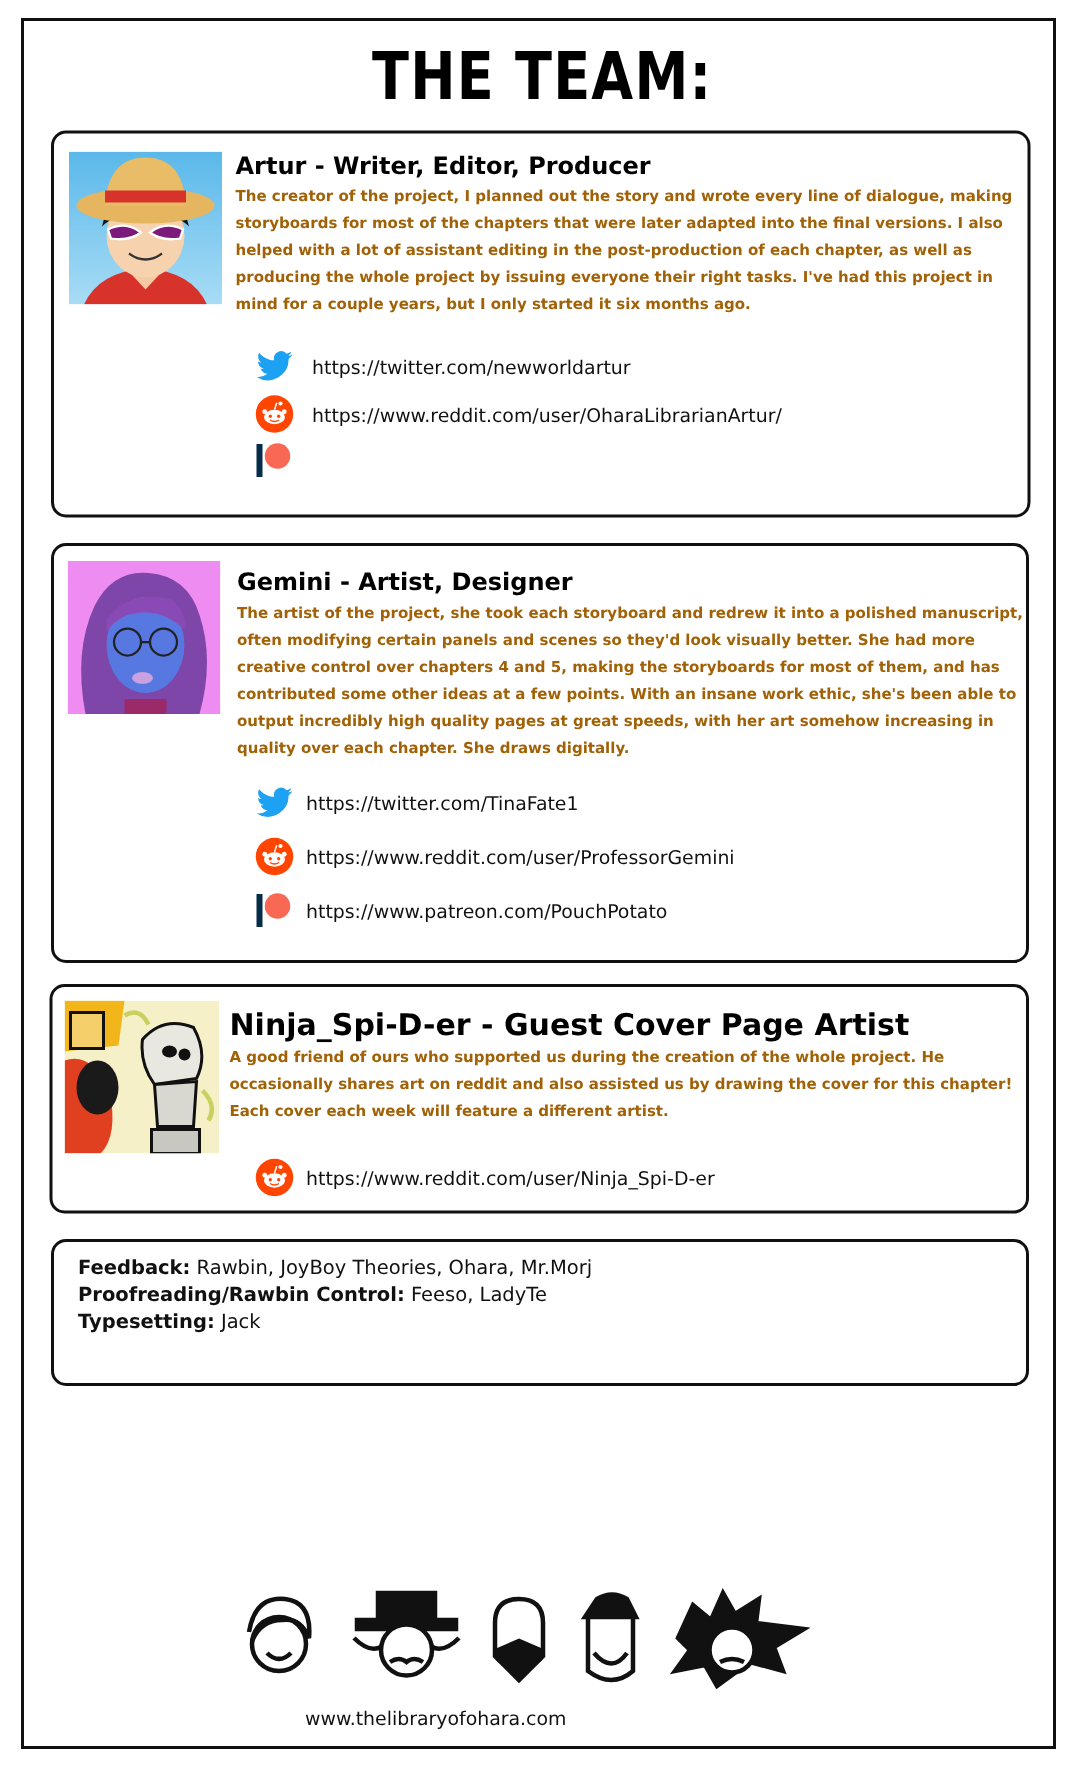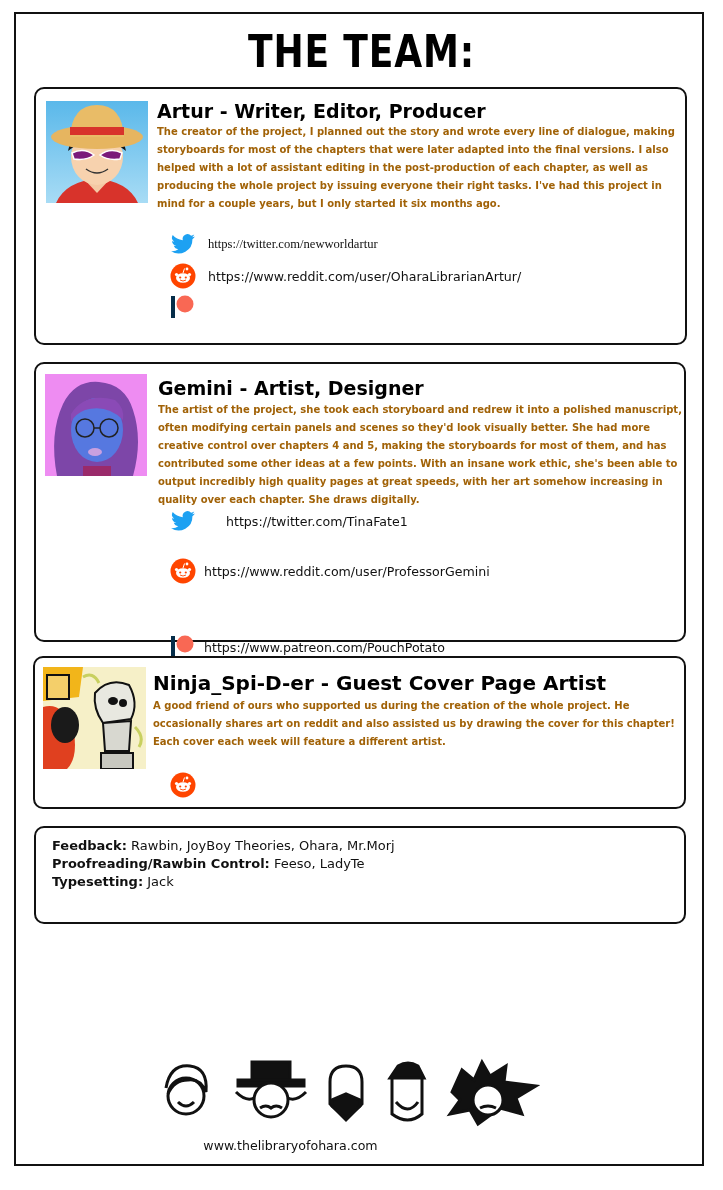--- a/index.html
+++ b/index.html
@@ -5,21 +5,21 @@
   html, body { margin: 0; padding: 0; background: #ffffff; }
   body { width: 723px; height: 1190px; position: relative; overflow: hidden;
          font-family: "DejaVu Sans", sans-serif; color: #111; }
   .frame { position: absolute; left: 14px; top: 12px; width: 690px; height: 1154px;
            border: 2px solid #111; box-sizing: border-box; }
   .title { position: absolute; left: 0; top: 26px; width: 723px; text-align: center;
            font-family: "DejaVu Sans", sans-serif; font-weight: 900; font-size: 44px;
            letter-spacing: 1px; transform: scaleX(0.82); line-height: 52px; color: #000; }
   .card { position: absolute; border: 2px solid #111; border-radius: 10px; box-sizing: border-box; background: #fff; }
   .avatar { position: absolute; width: 102px; height: 102px; overflow: hidden; }
-  .name { position: absolute; font-weight: bold; font-size: 19px; line-height: 22px; white-space: nowrap; color: #000; }
+  .name { position: absolute; font-weight: bold; font-size: 16px; line-height: 22px; white-space: nowrap; color: #000; }
   .bio { position: absolute; font-size: 10px; line-height: 18px; color: #a16207; font-weight: bold; }
   .link { position: absolute; display: flex; align-items: center; font-size: 12.6px; color: #111; white-space: nowrap; }
   .link .ic { width: 26px; height: 26px; margin-right: 12px; position: relative; flex: none; }
   .credits { position: absolute; left: 52px; top: 837px; font-size: 13px; line-height: 18px; color: #111; }
   .credits b { font-weight: bold; }
   .faces { position: absolute; left: 160px; top: 1058px; width: 380px; height: 70px; }
   .footer { position: absolute; left: 0; top: 1138px; width: 581px; text-align: center; font-size: 12.6px; color: #111; }
 </style>
 </head>
 <body>
@@ -46,21 +46,21 @@
     <path d="M24 36 Q26 4 51 4 Q76 4 78 36 Z" fill="#e9bc67"></path>
     <rect x="24" y="26" width="54" height="8" fill="#d8332b"></rect>
     <path d="M26 52 Q38 46 48 54 Q40 60 28 58Z" fill="#7b1a7a" stroke="#fff" stroke-width="1.5"></path>
     <path d="M76 52 Q64 46 54 54 Q62 60 74 58Z" fill="#7b1a7a" stroke="#fff" stroke-width="1.5"></path>
     <path d="M40 68 Q51 76 62 68" stroke="#333" stroke-width="1.5" fill="none"></path>
   </svg>
 </div>
 <div class="name" style="left:157px; top:100px;">Artur - Writer, Editor, Producer</div>
 <div class="bio" style="left:157px; top:123px; width:526px;">The creator of the project, I planned out the story and wrote every line of dialogue, making storyboards for most of the chapters that were later adapted into the final versions. I also helped with a lot of assistant editing in the post-production of each chapter, as well as producing the whole project by issuing everyone their right tasks. I've had this project in mind for a couple years, but I only started it six months ago.</div>
 
-<div class="link" style="left:170px; top:231px;font-family:Liberation Serif, serif;">
+<div class="link" style="left:170px; top:231px;">
   <span class="ic">
     <svg width="26" height="26" viewBox="0 0 24 24">
         <path fill="#1DA1F2" d="M23 5.1c-.8.4-1.7.6-2.6.7.9-.6 1.6-1.4 2-2.5-.9.5-1.8.9-2.9 1.1a4.5 4.5 0 0 0-7.7 4.1C8 8.3 4.7 6.5 2.5 3.8a4.5 4.5 0 0 0 1.4 6c-.7 0-1.4-.2-2-.6 0 2.2 1.6 4 3.6 4.4-.7.2-1.4.2-2 .1.6 1.8 2.2 3.1 4.2 3.1A9 9 0 0 1 1 18.7 12.8 12.8 0 0 0 20.7 7.6c.9-.6 1.6-1.4 2.3-2.5z"></path>
       </svg>
   </span>
   <span>https://twitter.com/newworldartur</span>
 </div>
 <div class="link" style="left:170px; top:263px;">
   <span class="ic">
     <svg width="26" height="26" viewBox="0 0 26 26">
@@ -96,21 +96,21 @@
     <circle cx="40" cy="54" r="9" fill="none" stroke="#222" stroke-width="1.5"></circle>
     <circle cx="64" cy="54" r="9" fill="none" stroke="#222" stroke-width="1.5"></circle>
     <line x1="49" y1="54" x2="55" y2="54" stroke="#222" stroke-width="1.5"></line>
     <ellipse cx="50" cy="78" rx="7" ry="4" fill="#c9a0e0"></ellipse>
     <rect x="38" y="92" width="28" height="10" fill="#9a2a6a"></rect>
   </svg>
 </div>
 <div class="name" style="left:158px; top:377px;">Gemini - Artist, Designer</div>
 <div class="bio" style="left:158px; top:401px; width:526px;">The artist of the project, she took each storyboard and redrew it into a polished manuscript, often modifying certain panels and scenes so they'd look visually better. She had more creative control over chapters 4 and 5, making the storyboards for most of them, and has contributed some other ideas at a few points. With an insane work ethic, she's been able to output incredibly high quality pages at great speeds, with her art somehow increasing in quality over each chapter. She draws digitally.</div>
 
-<div class="link" style="left:170px; top:508px;gap:22px;">
+<div class="link" style="left:170px; top:522px;">
   <span class="ic" style="margin-right:8px;">
     <svg width="26" height="26" viewBox="0 0 24 24">
         <path fill="#1DA1F2" d="M23 5.1c-.8.4-1.7.6-2.6.7.9-.6 1.6-1.4 2-2.5-.9.5-1.8.9-2.9 1.1a4.5 4.5 0 0 0-7.7 4.1C8 8.3 4.7 6.5 2.5 3.8a4.5 4.5 0 0 0 1.4 6c-.7 0-1.4-.2-2-.6 0 2.2 1.6 4 3.6 4.4-.7.2-1.4.2-2 .1.6 1.8 2.2 3.1 4.2 3.1A9 9 0 0 1 1 18.7 12.8 12.8 0 0 0 20.7 7.6c.9-.6 1.6-1.4 2.3-2.5z"></path>
       </svg>
   </span>
   <span>https://twitter.com/TinaFate1</span>
 </div>
 <div class="link" style="left:170px; top:558px;">
   <span class="ic" style="margin-right:8px;">
     <svg width="26" height="26" viewBox="0 0 26 26">
@@ -120,21 +120,21 @@
         <circle cx="6.5" cy="11.5" r="1.6" fill="#fff"></circle>
         <circle cx="10.2" cy="14.5" r="1.1" fill="#FF4500"></circle>
         <circle cx="15.8" cy="14.5" r="1.1" fill="#FF4500"></circle>
         <path d="M10 17 Q13 19 16 17" stroke="#FF4500" stroke-width=".9" fill="none"></path>
         <line x1="13" y1="10" x2="14.5" y2="5.5" stroke="#fff" stroke-width="1"></line>
         <circle cx="17" cy="6" r="1.4" fill="#fff"></circle>
       </svg>
   </span>
   <span>https://www.reddit.com/user/ProfessorGemini</span>
 </div>
-<div class="link" style="left:170px; top:594px;margin-top:40px;">
+<div class="link" style="left:170px; top:594px;">
   <span class="ic" style="margin-right:8px;">
     <svg width="26" height="26" viewBox="0 0 26 26">
         <rect x="1" y="2" width="4" height="22" fill="#052D49"></rect>
         <circle cx="15" cy="10" r="8.5" fill="#F96854"></circle>
       </svg>
   </span>
   <span>https://www.patreon.com/PouchPotato</span>
 </div>
 
 <div class="card" style="left:33px; top:656px; width:653px; height:153px;"></div>
@@ -163,20 +163,21 @@
         <ellipse cx="13" cy="15" rx="7" ry="4.8" fill="#fff"></ellipse>
         <circle cx="19.5" cy="11.5" r="1.6" fill="#fff"></circle>
         <circle cx="6.5" cy="11.5" r="1.6" fill="#fff"></circle>
         <circle cx="10.2" cy="14.5" r="1.1" fill="#FF4500"></circle>
         <circle cx="15.8" cy="14.5" r="1.1" fill="#FF4500"></circle>
         <path d="M10 17 Q13 19 16 17" stroke="#FF4500" stroke-width=".9" fill="none"></path>
         <line x1="13" y1="10" x2="14.5" y2="5.5" stroke="#fff" stroke-width="1"></line>
         <circle cx="17" cy="6" r="1.4" fill="#fff"></circle>
       </svg>
   </span>
+  <span>https://www.reddit.com/user/Ninja_Spi-D-er</span>
 </div>
 
 <div class="card" style="left:34px; top:826px; width:652px; height:98px;"></div>
 <div class="credits">
   <div><b>Feedback:</b> <span>Rawbin, JoyBoy Theories, Ohara, Mr.Morj</span></div>
   <div><b>Proofreading/Rawbin Control:</b> <span>Feeso, LadyTe</span></div>
   <div><b>Typesetting:</b> <span>Jack</span></div>
 </div>
 
 <div class="faces">

